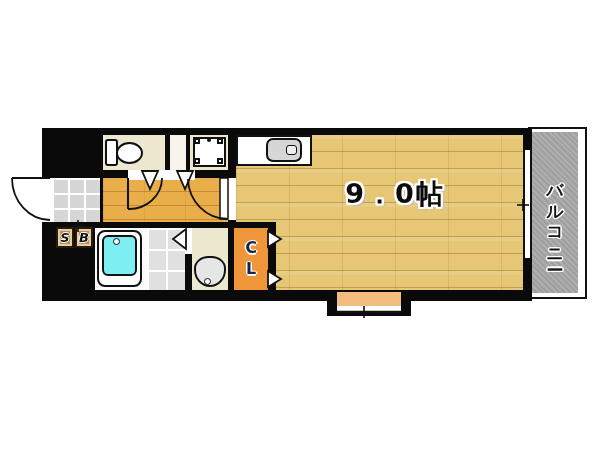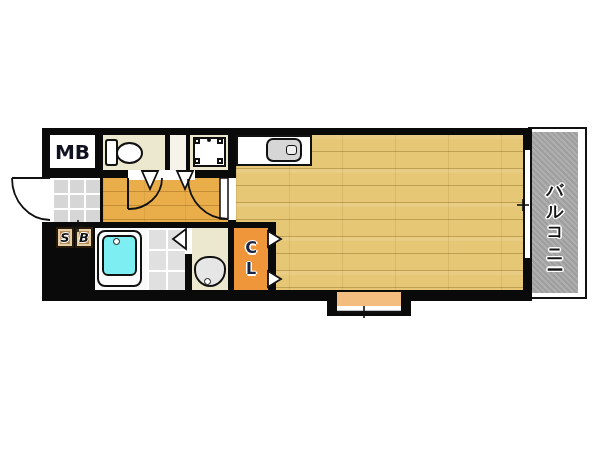--- a/index.html
+++ b/index.html
@@ -104,23 +104,20 @@
 <body>
 
 <div class="canvas">
 
   <div class="abs balcony-frame"></div>
   <div class="abs balcony-floor"></div>
   <div class="abs balcony-label">バルコニー</div>
 
   <div class="abs plan-body"></div>
 
-  <div class="abs floor mb-room">
-    <span class="mb-text">MB</span>
-  </div>
   <div class="abs floor toilet-room"></div>
   <div class="abs floor gap-room"></div>
   <div class="abs floor laundry-niche"></div>
   <div class="abs floor room-floor"></div>
   <div class="abs floor hallway"></div>
   <div class="abs floor entrance-tile"></div>
   <div class="abs floor bath-room"></div>
   <div class="abs floor bath-tile"></div>
   <div class="abs floor washbasin-room"></div>
 
@@ -192,15 +189,16 @@
       <line x1="523" y1="199" x2="523" y2="211"></line>
         <line x1="517" y1="205" x2="529" y2="205"></line>
     </g>
     <g stroke="#111" stroke-width="1.6">
       <line x1="364" y1="306" x2="364" y2="318"></line>
         <line x1="357" y1="312" x2="371" y2="312"></line>
     </g>
   </svg>
 
   <div class="abs room-label">
+    <div class="ln2">9．0帖</div>
   </div>
 
 </div>
 
 </body></html>

